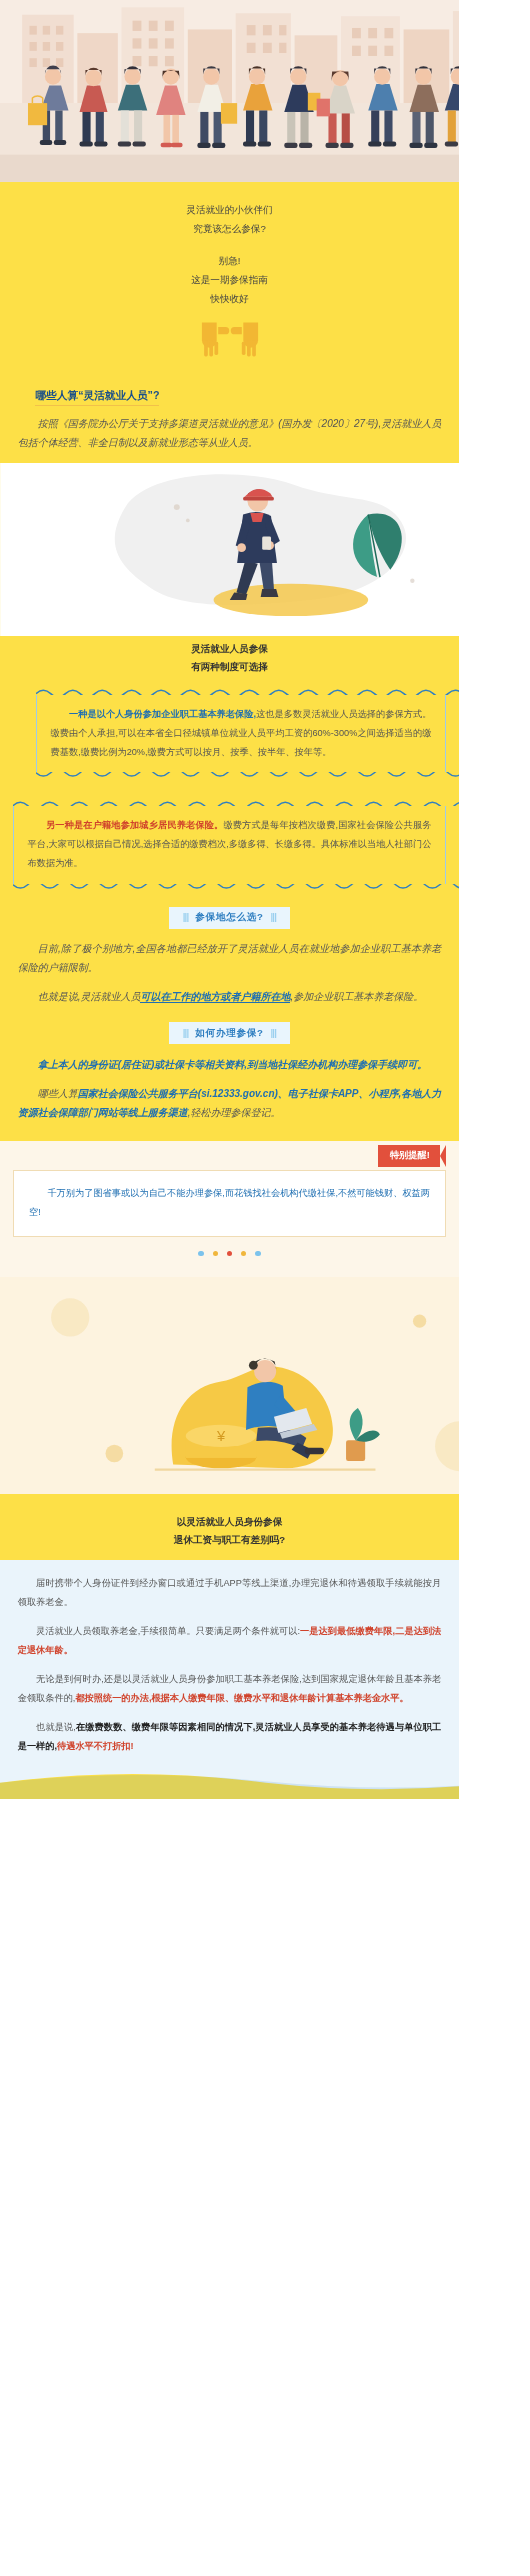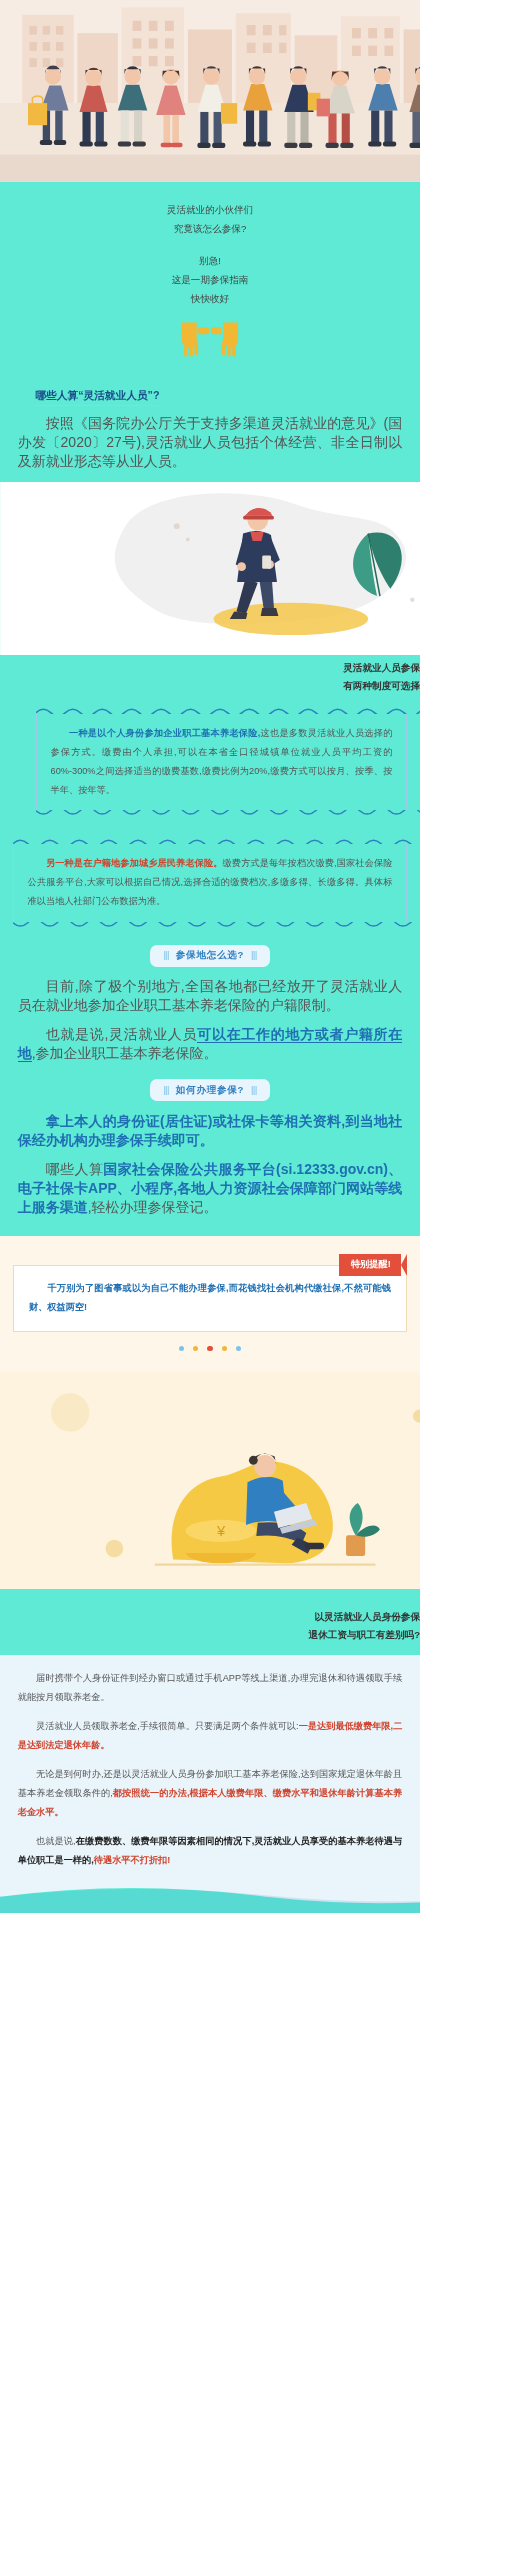--- a/index.html
+++ b/index.html
@@ -6,24 +6,24 @@
   html, body {
     margin: 0; padding: 0;
     background: #ffffff;
   }
   body {
     width: 531px;
     font-family: "Liberation Sans", sans-serif;
     color: #333;
   }
   .page {
-    width: 420px;
+    width: 459px;
     position: relative;
     overflow: hidden;
-    background: #5eead4;
+    background: #fde047;
   }
 
   
   .hero {
     width: 531px;
     height: 182px;
     position: relative;
     overflow: hidden;
     background: #f6ece4;
   }
@@ -53,36 +53,37 @@
     font-weight: bold;
     color: #1a4f8a;
     display: inline-block;
     border-bottom: 1.5px solid #f2c14a;
     padding-bottom: 1.5px;
   }
   .q-head-wrap { padding: 0 17.7px; }
 
   p.body {
     margin: 0 17.7px 10.3px;
-    font-size: 14px;
+    font-size: 10px;
     line-height: 19px;
     color: #555;
     text-align: justify;
     text-indent: 2em;
+    font-style: italic;
   }
 
   
   .illus {
     position: relative;
     width: 531px;
     overflow: hidden;
   }
 
   .center-title {
-    text-align: right;
+    text-align: center;
     font-size: 9.6px;
     font-weight: bold;
     line-height: 17.7px;
     color: #333;
     padding: 4.4px 0 11.8px;
   }
   .wb-text {
     font-size: 9.2px;
     line-height: 19px;
     color: #555;
@@ -99,21 +100,21 @@
     font-size: 9.6px;
     font-weight: bold;
     color: #2f7fc1;
     letter-spacing: 0.7px;
   }
   .tag-head .bars { color: #9bd0ef; letter-spacing: -0.7px; font-weight: bold; }
   .tag-head .inner {
     display: inline-block;
     background: #e9f5fd;
     padding: 4.4px 13.3px;
-    border-radius: 7px;
+    border-radius: 0;
   }
 
   .hl-blue { color: #1f6fb2; font-weight: bold; }
   .hl-blue-u { color: #1f6fb2; font-weight: bold; border-bottom: 0.7px solid #1f6fb2; }
   .hl-red { color: #d0432c; font-weight: bold; }
   .hl-dark { color: #222; font-weight: bold; }
 
   
   .tipwrap {
     position: relative;
@@ -127,40 +128,40 @@
     text-align: right;
   }
   .tip-flag {
     display: inline-block;
     background: #e2503c;
     color: #fff;
     font-size: 9.2px;
     font-weight: bold;
     padding: 4.4px 16px 4.4px 11.8px;
     position: relative;
-    top: 18px;
+    top: 4px;
   }
   .tip-flag:after {
     content: "";
     position: absolute;
     right: -0.7px; top: 0;
     border-top: 11px solid #fdf6e9;
     border-bottom: 11px solid #fdf6e9;
     border-right: 6.6px solid transparent;
     width: 0; height: 0;
   }
   .tip-box {
     margin: 7.4px 13.3px 0;
     background: #fff;
     border: 0.7px solid #f0dcb4;
     padding: 13.3px 14.7px;
     font-size: 9.2px;
     line-height: 19px;
     color: #1f6fb2;
-    font-weight: bold;
+    font-weight: normal;
     text-align: justify;
     text-indent: 2em;
   }
   .dots {
     text-align: center;
     padding: 8.8px 0 0;
   }
   .dots span {
     display: inline-block;
     width: 5.2px; height: 5.2px;

